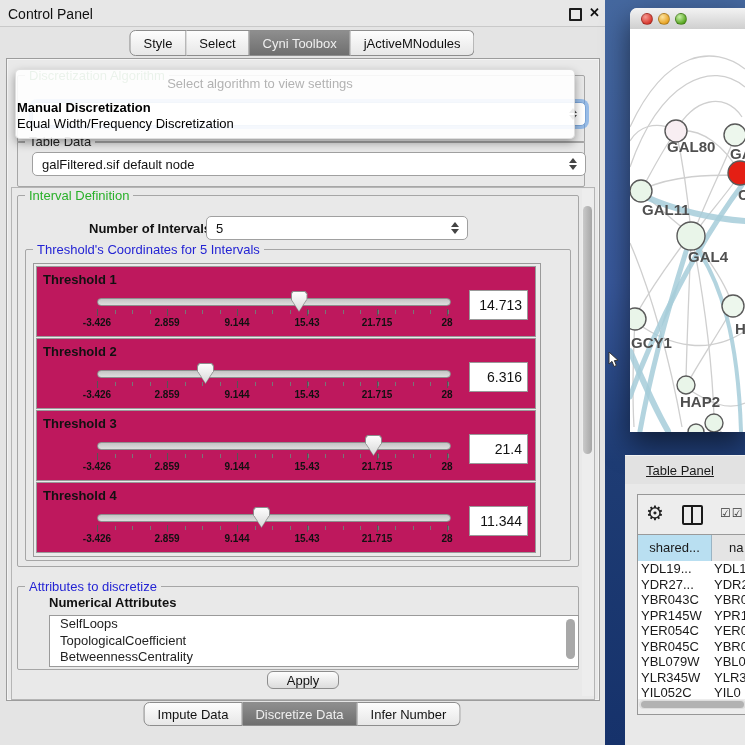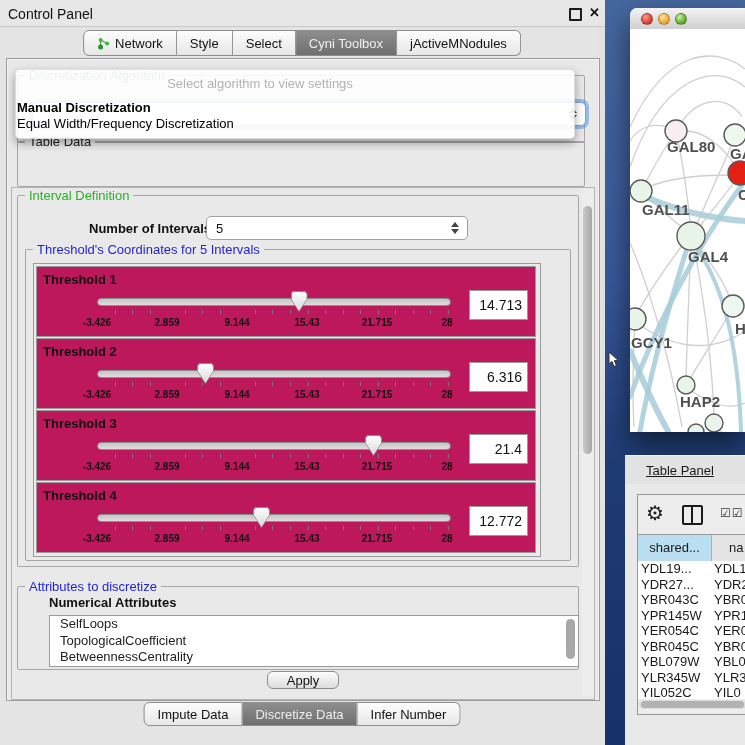--- a/index.html
+++ b/index.html
@@ -113,30 +113,20 @@
 
   <section id="control-panel">
     <div class="cp-titlebar">
       <span class="cp-title">Control Panel</span>
       <span class="float-icon"></span>
       <span class="close-icon">✕</span>
     </div>
 
     <div id="top-tabs" class="tabstrip">
         <div class="tab">
-          <svg width="13" height="13" viewBox="0 0 13 13">
-            <line x1="3.5" y1="3" x2="3.5" y2="10" stroke="#3da33d" stroke-width="1.2"></line>
-            <line x1="3.5" y1="3" x2="10" y2="6.5" stroke="#3da33d" stroke-width="1.2"></line>
-            <circle cx="3.5" cy="3" r="2" fill="#49b049"></circle>
-            <circle cx="3.5" cy="10" r="2.5" fill="#2f8f2f"></circle>
-            <circle cx="10" cy="6.5" r="2" fill="#49b049"></circle>
-          </svg>
-          <span>Network</span>
-        </div>
-        <div class="tab">
           <span>Style</span>
         </div>
         <div class="tab">
           <span>Select</span>
         </div>
         <div class="tab sel">
           <span>Cyni Toolbox</span>
         </div>
         <div class="tab">
           <span>jActiveMNodules</span>
@@ -156,20 +146,27 @@
       </div>
 
       <div id="algo-popup">
         <div class="hint">Select algorithm to view settings</div>
         <div class="itm b">Manual Discretization</div>
         <div class="itm r">Equal Width/Frequency Discretization</div>
       </div>
 
       <div class="group" style="left:10px;top:82px;width:566px;height:44px;">
         <span class="gtitle plain">Table Data</span>
+        <div class="combo" style="left:14px;top:10px;width:554px;height:24px;">
+          <span>galFiltered.sif default node</span>
+          <span class="stepper">
+              <i class="arr-up"></i>
+              <i class="arr-dn"></i>
+            </span>
+        </div>
       </div>
 
       <div class="scroll-frame"></div>
       <div class="vscroll">
           <div class="thumb"></div>
         </div>
 
       <div class="group" style="left:10px;top:136px;width:560px;height:370px;">
         <span class="gtitle green">Interval Definition</span>
       </div>
@@ -260,21 +257,21 @@
             <span class="tick-label" style="left:177px">9.144</span>
             <div class="major-tick" style="left:270px"></div>
             <span class="tick-label" style="left:247px">15.43</span>
             <div class="major-tick" style="left:340px"></div>
             <span class="tick-label" style="left:317px">21.715</span>
             <div class="major-tick" style="left:410px"></div>
             <span class="tick-label" style="left:387px">28</span>
             <div class="thumb-o" style="left:216.0px">
               <div class="thumb-i"></div>
             </div>
-            <div class="tvalue">12.772</div>
+            <div class="tvalue">11.344</div>
           </div>
         </div>
 
       <div class="group" style="left:10px;top:527px;width:560px;height:82px;">
         <span class="gtitle blue">Attributes to discretize</span>
       </div>
       <span style="position:absolute;left:42px;top:536px;font-size:13px;font-weight:bold;color:#111;">Numerical Attributes</span>
       <div class="attr-list">
         <div id="attr-items">
             <div class="attr-item">SelfLoops</div>

